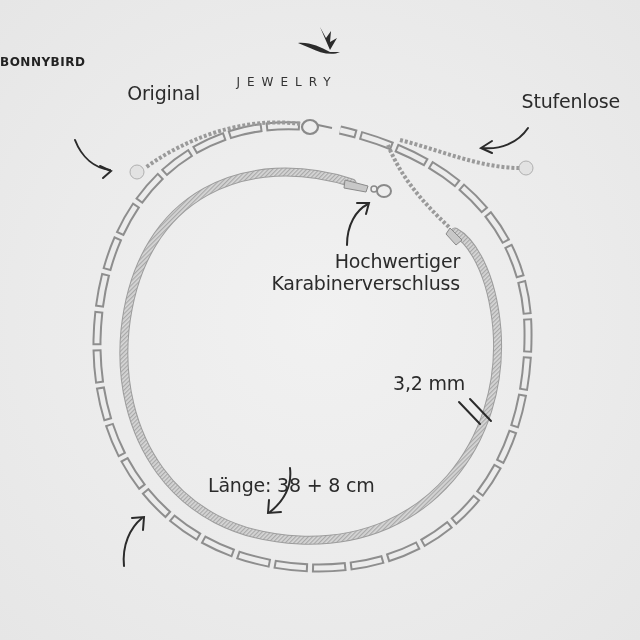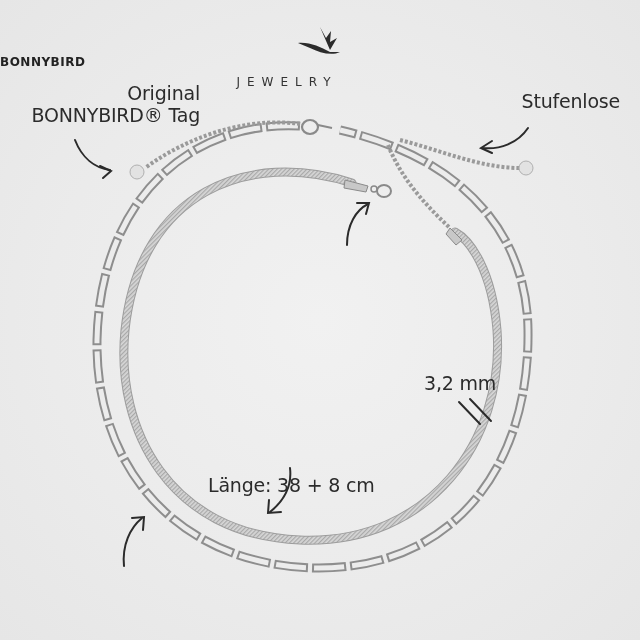--- a/index.html
+++ b/index.html
@@ -71,25 +71,28 @@
       <path d="M320,27 L326,38 L331,31 L330,42 L337,38 L330,50 Z"></path>
       <path d="M298,43 C310,42 320,47 330,52 L340,52 C332,56 320,53 310,48 Z"></path>
     </g>
   </svg>
 
   <div class="logo-name">BONNYBIRD</div>
   <div class="logo-sub">JEWELRY</div>
 
   <div class="label" style="left:10px; top:82px; width:190px;">
     <div>Original</div>
-    <div>BONNYBIRD® Tag</div>
   </div>
 
   <div class="label" style="left:470px; top:90px; width:150px;">
     <div>Stufenlose</div>
   </div>
 
+  <div class="label" style="left:230px; top:250px; width:230px;">
+    <div>Hochwertiger</div>
+    <div>Karabinerverschluss</div>
+  </div>
 
-  <div class="label" style="left:424px; top:372px;">3,2 mm</div>
+  <div class="label" style="left:393px; top:372px;">3,2 mm</div>
 
   <div class="label" style="left:208px; top:442px;margin-top:32px;">Länge: 38 + 8 cm</div>
 
 </div>
 
 </body></html>

